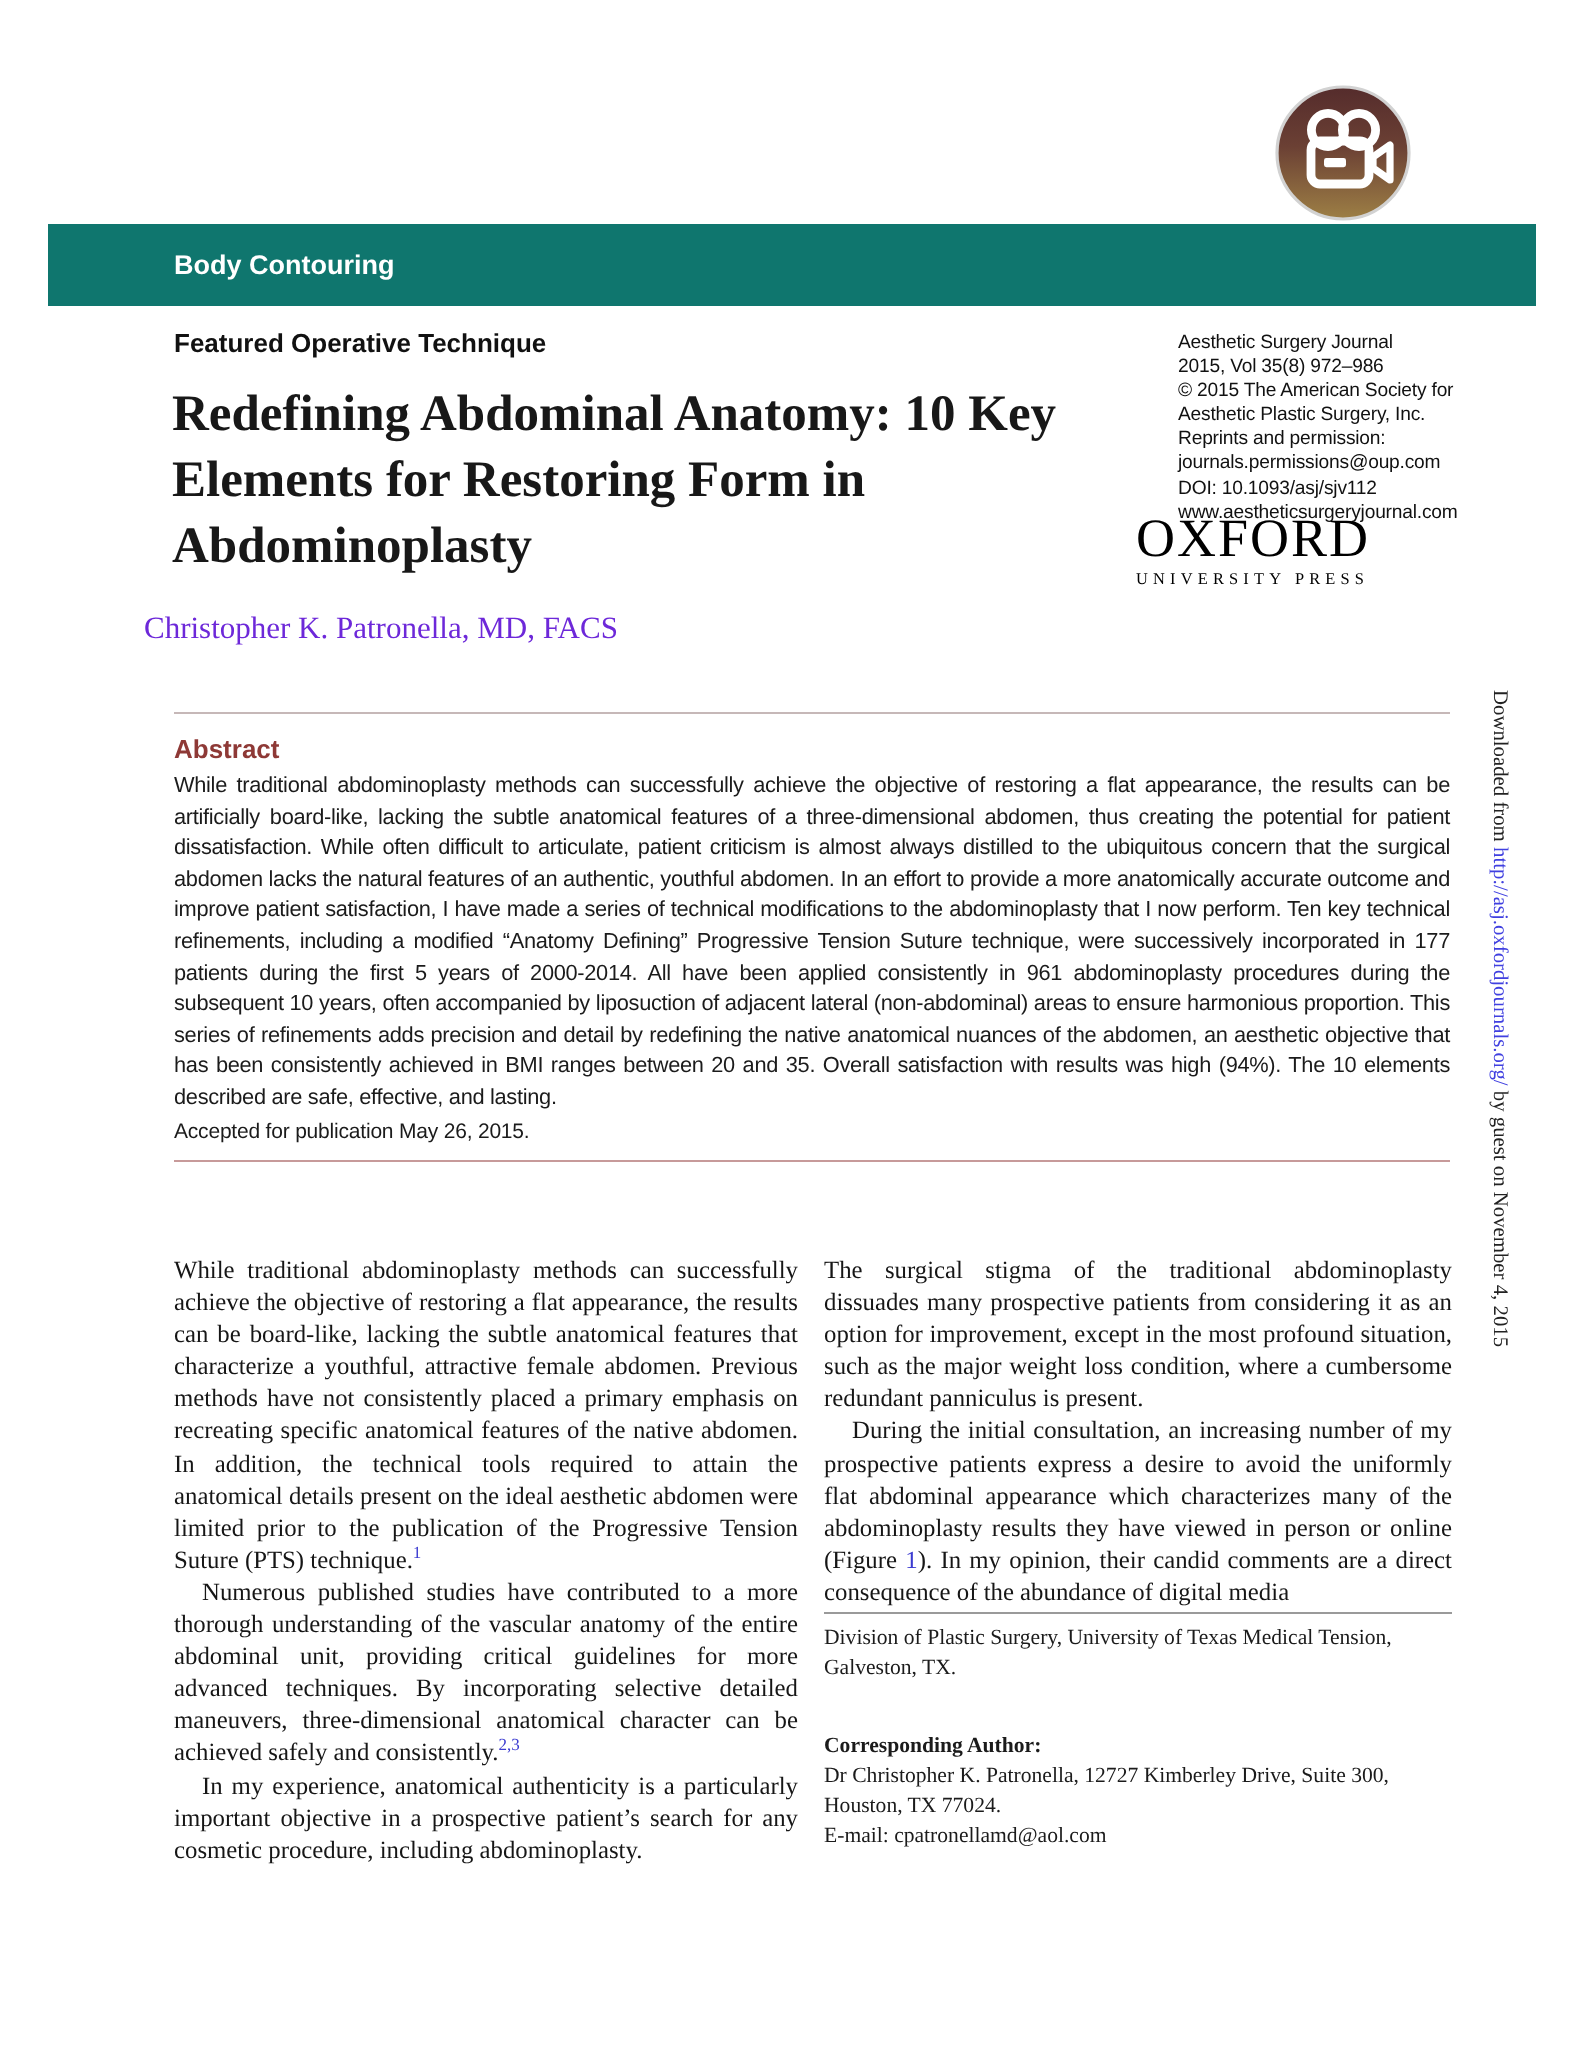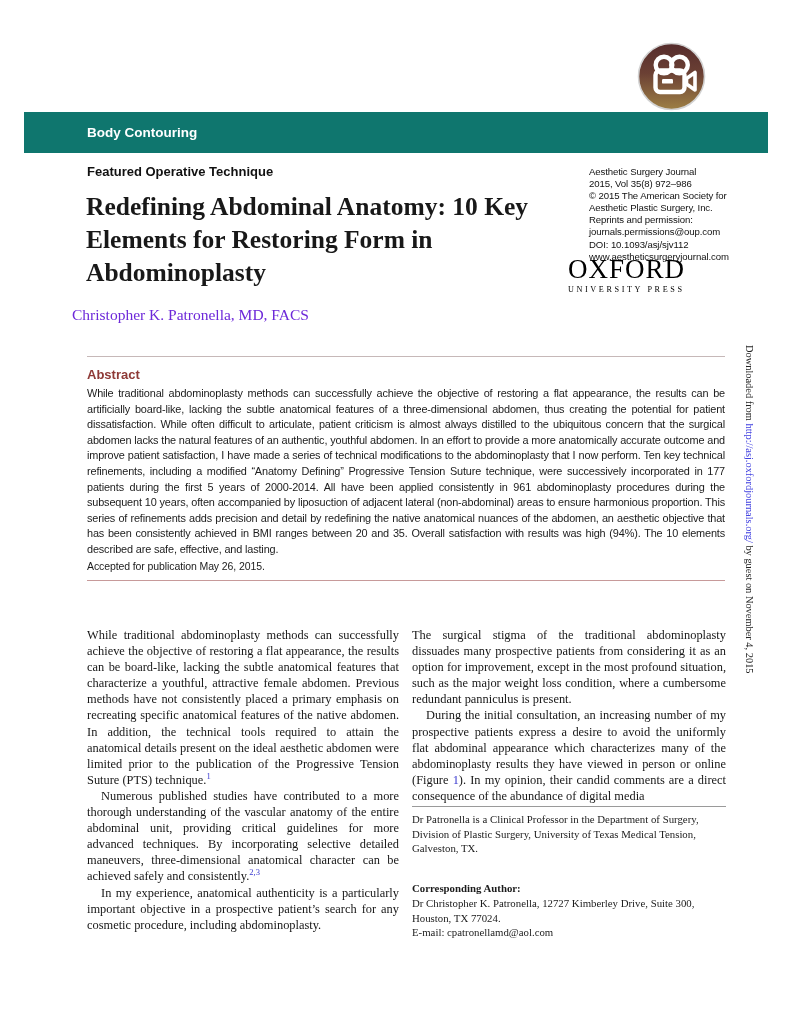--- a/index.html
+++ b/index.html
@@ -178,21 +178,20 @@
   </div>
 
   <div class="col col-right">
     <p><span>The surgical stigma of the traditional abdominoplasty dissuades many prospective patients from considering it as an option for improvement, except in the most profound situation, such as the major weight loss condition, where a cumbersome redundant panniculus is present.</span></p>
     <p class="indent"><span>During the initial consultation, an increasing number of my prospective patients express a desire to avoid the uniformly flat abdominal appearance which characterizes many of the abdominoplasty results they have viewed in person or online (Figure </span><a class="figlink">1</a><span>). In my opinion, their candid comments are a direct consequence of the abundance of digital media</span></p>
   </div>
 
   <div class="footnote-rule"></div>
 
   <div class="footnote">
-    <div>Dr Patronella is a Clinical Professor in the Department of Surgery,</div>
     <div>Division of Plastic Surgery, University of Texas Medical Tension,</div>
     <div>Galveston, TX.</div>
     <div class="fn-bold">Corresponding Author:</div>
     <div>Dr Christopher K. Patronella, 12727 Kimberley Drive, Suite 300,</div>
     <div>Houston, TX 77024.</div>
     <div>E-mail: cpatronellamd@aol.com</div>
   </div>
 
   <div class="download-strip">
     <span>Downloaded from </span><span class="url">http://asj.oxfordjournals.org/</span><span> by guest on November 4, 2015</span>

